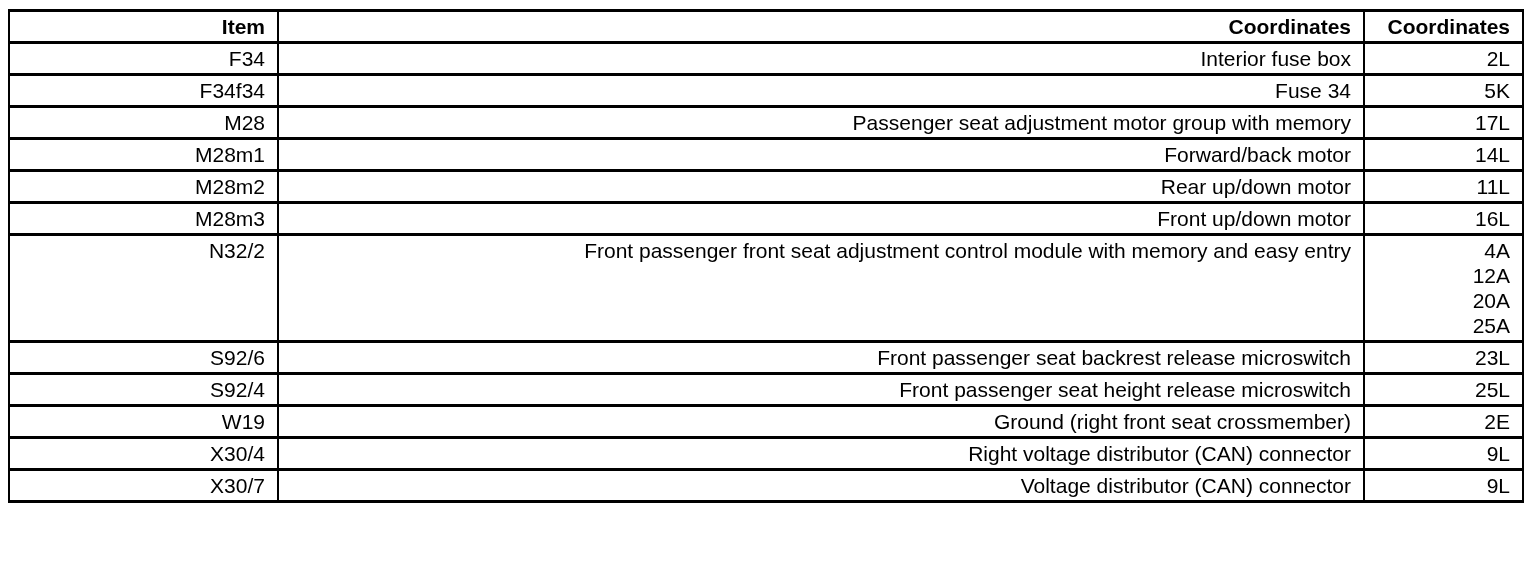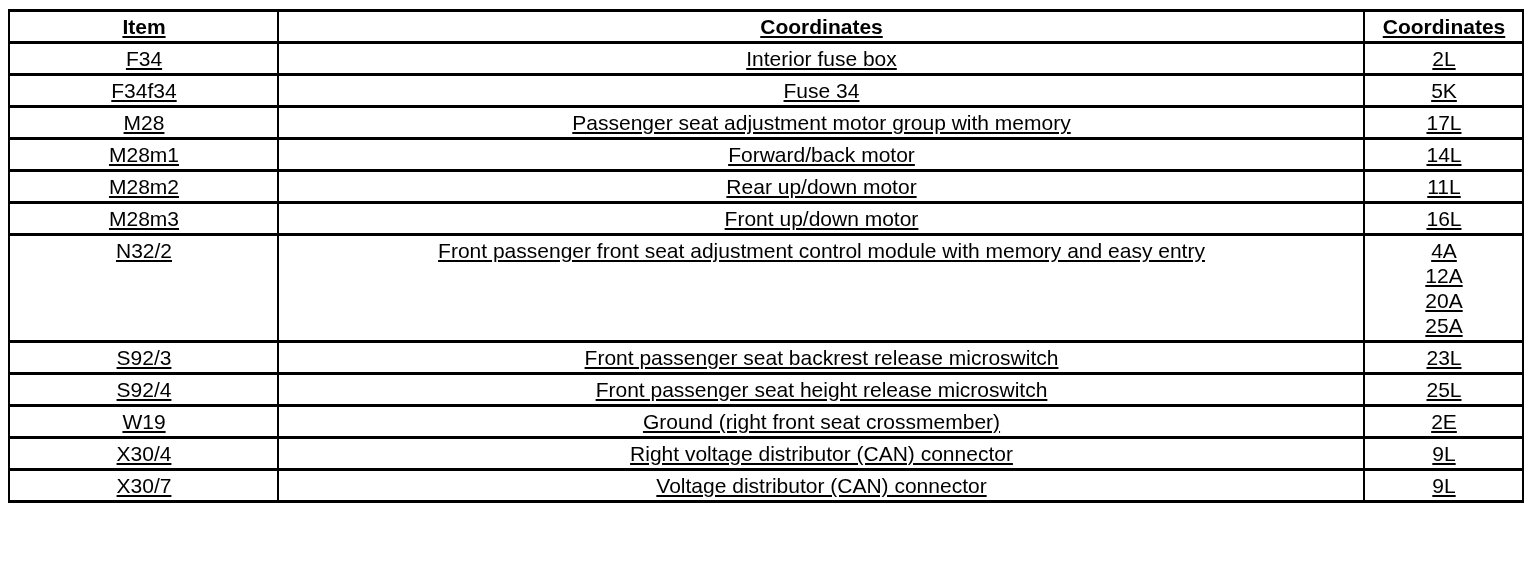--- a/index.html
+++ b/index.html
@@ -19,25 +19,24 @@
     font-size: 21px;
     color: #000000;
     background: #ffffff;
   }
   table.legend th,
   table.legend td {
     border: 2px solid #000000;
     border-top-width: 3px;
     border-bottom-width: 3px;
     vertical-align: top;
-    text-align: center;
-    padding: 2px 4px 2px 5px;
+    text-align: right;
+    padding: 2px 12px 2px 5px;
     line-height: 25px;
     overflow: hidden;
-    text-decoration: underline;
   }
   table.legend th {
     font-weight: bold;
     height: 25px;
   }
   table.legend tr.normal td { height: 25px; }
   table.legend tr.tall td   { height: 100px; }
   .coord-line { line-height: 25px; }
 </style>
 </head>
@@ -103,21 +102,21 @@
         <td>N32/2</td>
         <td>Front passenger front seat adjustment control module with memory and easy entry</td>
         <td>
           <div class="coord-line">4A</div>
           <div class="coord-line">12A</div>
           <div class="coord-line">20A</div>
           <div class="coord-line">25A</div>
         </td>
       </tr>
       <tr class="normal">
-        <td>S92/3</td>
+        <td>S92/6</td>
         <td>Front passenger seat backrest release microswitch</td>
         <td>
           <div class="coord-line">23L</div>
         </td>
       </tr>
       <tr class="normal">
         <td>S92/4</td>
         <td>Front passenger seat height release microswitch</td>
         <td>
           <div class="coord-line">25L</div>

